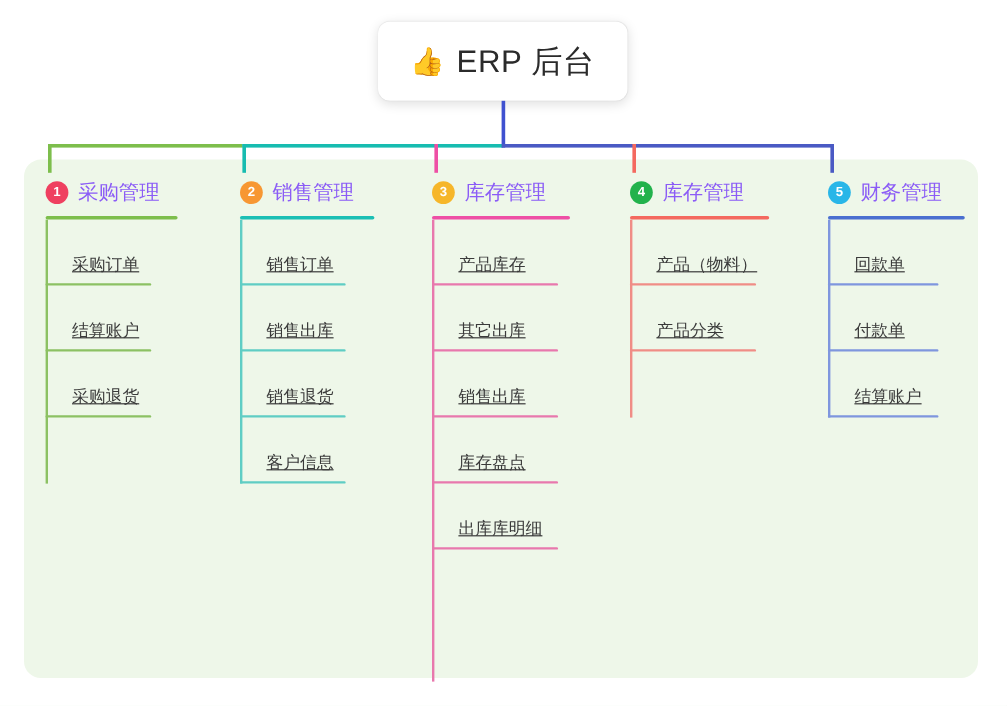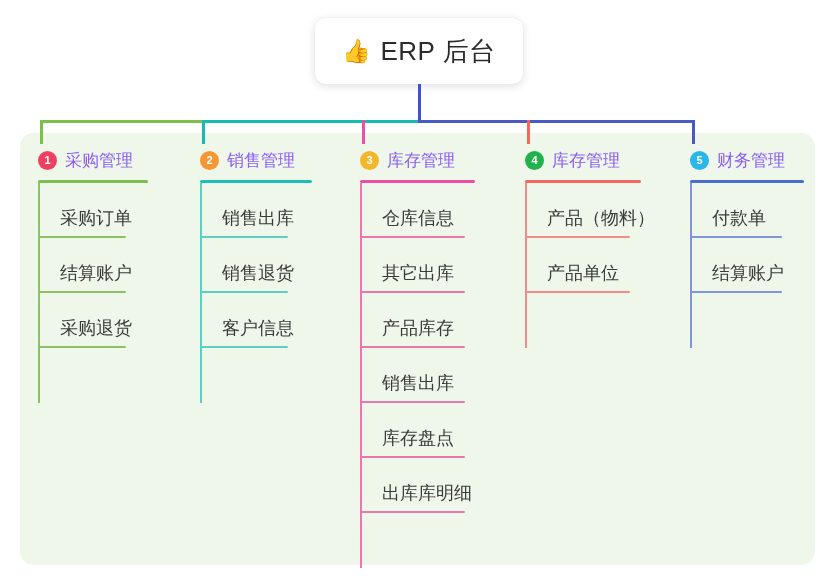--- a/index.html
+++ b/index.html
@@ -110,23 +110,24 @@
   .leaf {
     position: relative;
     height: 55px;
     box-sizing: border-box;
     padding-left: 22px;
   }
   .leaf-label {
     position: absolute;
     left: 22px;
     bottom: 8px;
-    font-size: 18px;
+    font-size: 14px;
     color: #3a3a3a;
     white-space: nowrap;
+    text-decoration: underline;
   }
   .leaf-rule {
     position: absolute;
     left: 0;
     bottom: 0;
     height: 2px;
     border-radius: 1px;
   }
 </style>
 </head>
@@ -178,20 +179,24 @@
     </div>
     <div class="column" style="left: 200px;">
       <div class="col-head" style="width: 112px;">
         <span class="badge" style="background: rgb(247, 151, 51);">2</span>
         <span class="col-title">销售管理</span>
       </div>
       <div class="head-rule" style="background: rgb(27, 191, 180); width: 112px;"></div>
       <div class="leaves">
         <div class="spine" style="background: rgb(95, 205, 196); height: 220px;"></div>
         <div class="leaf">
+          <span class="leaf-label">销售订单</span>
+          <div class="leaf-rule" style="background: rgb(95, 205, 196); width: 88px;"></div>
+        </div>
+        <div class="leaf">
           <span class="leaf-label">销售出库</span>
           <div class="leaf-rule" style="background: rgb(95, 205, 196); width: 88px;"></div>
         </div>
         <div class="leaf">
           <span class="leaf-label">销售退货</span>
           <div class="leaf-rule" style="background: rgb(95, 205, 196); width: 88px;"></div>
         </div>
         <div class="leaf">
           <span class="leaf-label">客户信息</span>
           <div class="leaf-rule" style="background: rgb(95, 205, 196); width: 88px;"></div>
@@ -200,29 +205,25 @@
     </div>
     <div class="column" style="left: 360px;">
       <div class="col-head" style="width: 115px;">
         <span class="badge" style="background: rgb(246, 182, 42);">3</span>
         <span class="col-title">库存管理</span>
       </div>
       <div class="head-rule" style="background: rgb(238, 79, 165); width: 115px;"></div>
       <div class="leaves">
         <div class="spine" style="background: rgb(232, 120, 173); height: 385px;"></div>
         <div class="leaf">
-          <span class="leaf-label">仓库信息</span>
+          <span class="leaf-label">产品库存</span>
           <div class="leaf-rule" style="background: rgb(232, 120, 173); width: 105px;"></div>
         </div>
         <div class="leaf">
           <span class="leaf-label">其它出库</span>
-          <div class="leaf-rule" style="background: rgb(232, 120, 173); width: 105px;"></div>
-        </div>
-        <div class="leaf">
-          <span class="leaf-label">产品库存</span>
           <div class="leaf-rule" style="background: rgb(232, 120, 173); width: 105px;"></div>
         </div>
         <div class="leaf">
           <span class="leaf-label">销售出库</span>
           <div class="leaf-rule" style="background: rgb(232, 120, 173); width: 105px;"></div>
         </div>
         <div class="leaf">
           <span class="leaf-label">库存盘点</span>
           <div class="leaf-rule" style="background: rgb(232, 120, 173); width: 105px;"></div>
         </div>
@@ -238,34 +239,38 @@
         <span class="col-title">库存管理</span>
       </div>
       <div class="head-rule" style="background: rgb(244, 105, 95); width: 116px;"></div>
       <div class="leaves">
         <div class="spine" style="background: rgb(240, 141, 134); height: 165px;"></div>
         <div class="leaf">
           <span class="leaf-label">产品（物料）</span>
           <div class="leaf-rule" style="background: rgb(240, 141, 134); width: 105px;"></div>
         </div>
         <div class="leaf">
-          <span class="leaf-label">产品单位</span>
+          <span class="leaf-label">产品分类</span>
           <div class="leaf-rule" style="background: rgb(240, 141, 134); width: 105px;"></div>
         </div>
       </div>
     </div>
     <div class="column" style="left: 690px;">
       <div class="col-head" style="width: 114px;">
         <span class="badge" style="background: rgb(41, 182, 232);">5</span>
         <span class="col-title">财务管理</span>
       </div>
       <div class="head-rule" style="background: rgb(74, 111, 208); width: 114px;"></div>
       <div class="leaves">
         <div class="spine" style="background: rgb(127, 150, 222); height: 165px;"></div>
         <div class="leaf">
+          <span class="leaf-label">回款单</span>
+          <div class="leaf-rule" style="background: rgb(127, 150, 222); width: 92px;"></div>
+        </div>
+        <div class="leaf">
           <span class="leaf-label">付款单</span>
           <div class="leaf-rule" style="background: rgb(127, 150, 222); width: 92px;"></div>
         </div>
         <div class="leaf">
           <span class="leaf-label">结算账户</span>
           <div class="leaf-rule" style="background: rgb(127, 150, 222); width: 92px;"></div>
         </div>
       </div>
     </div>
   </div>

